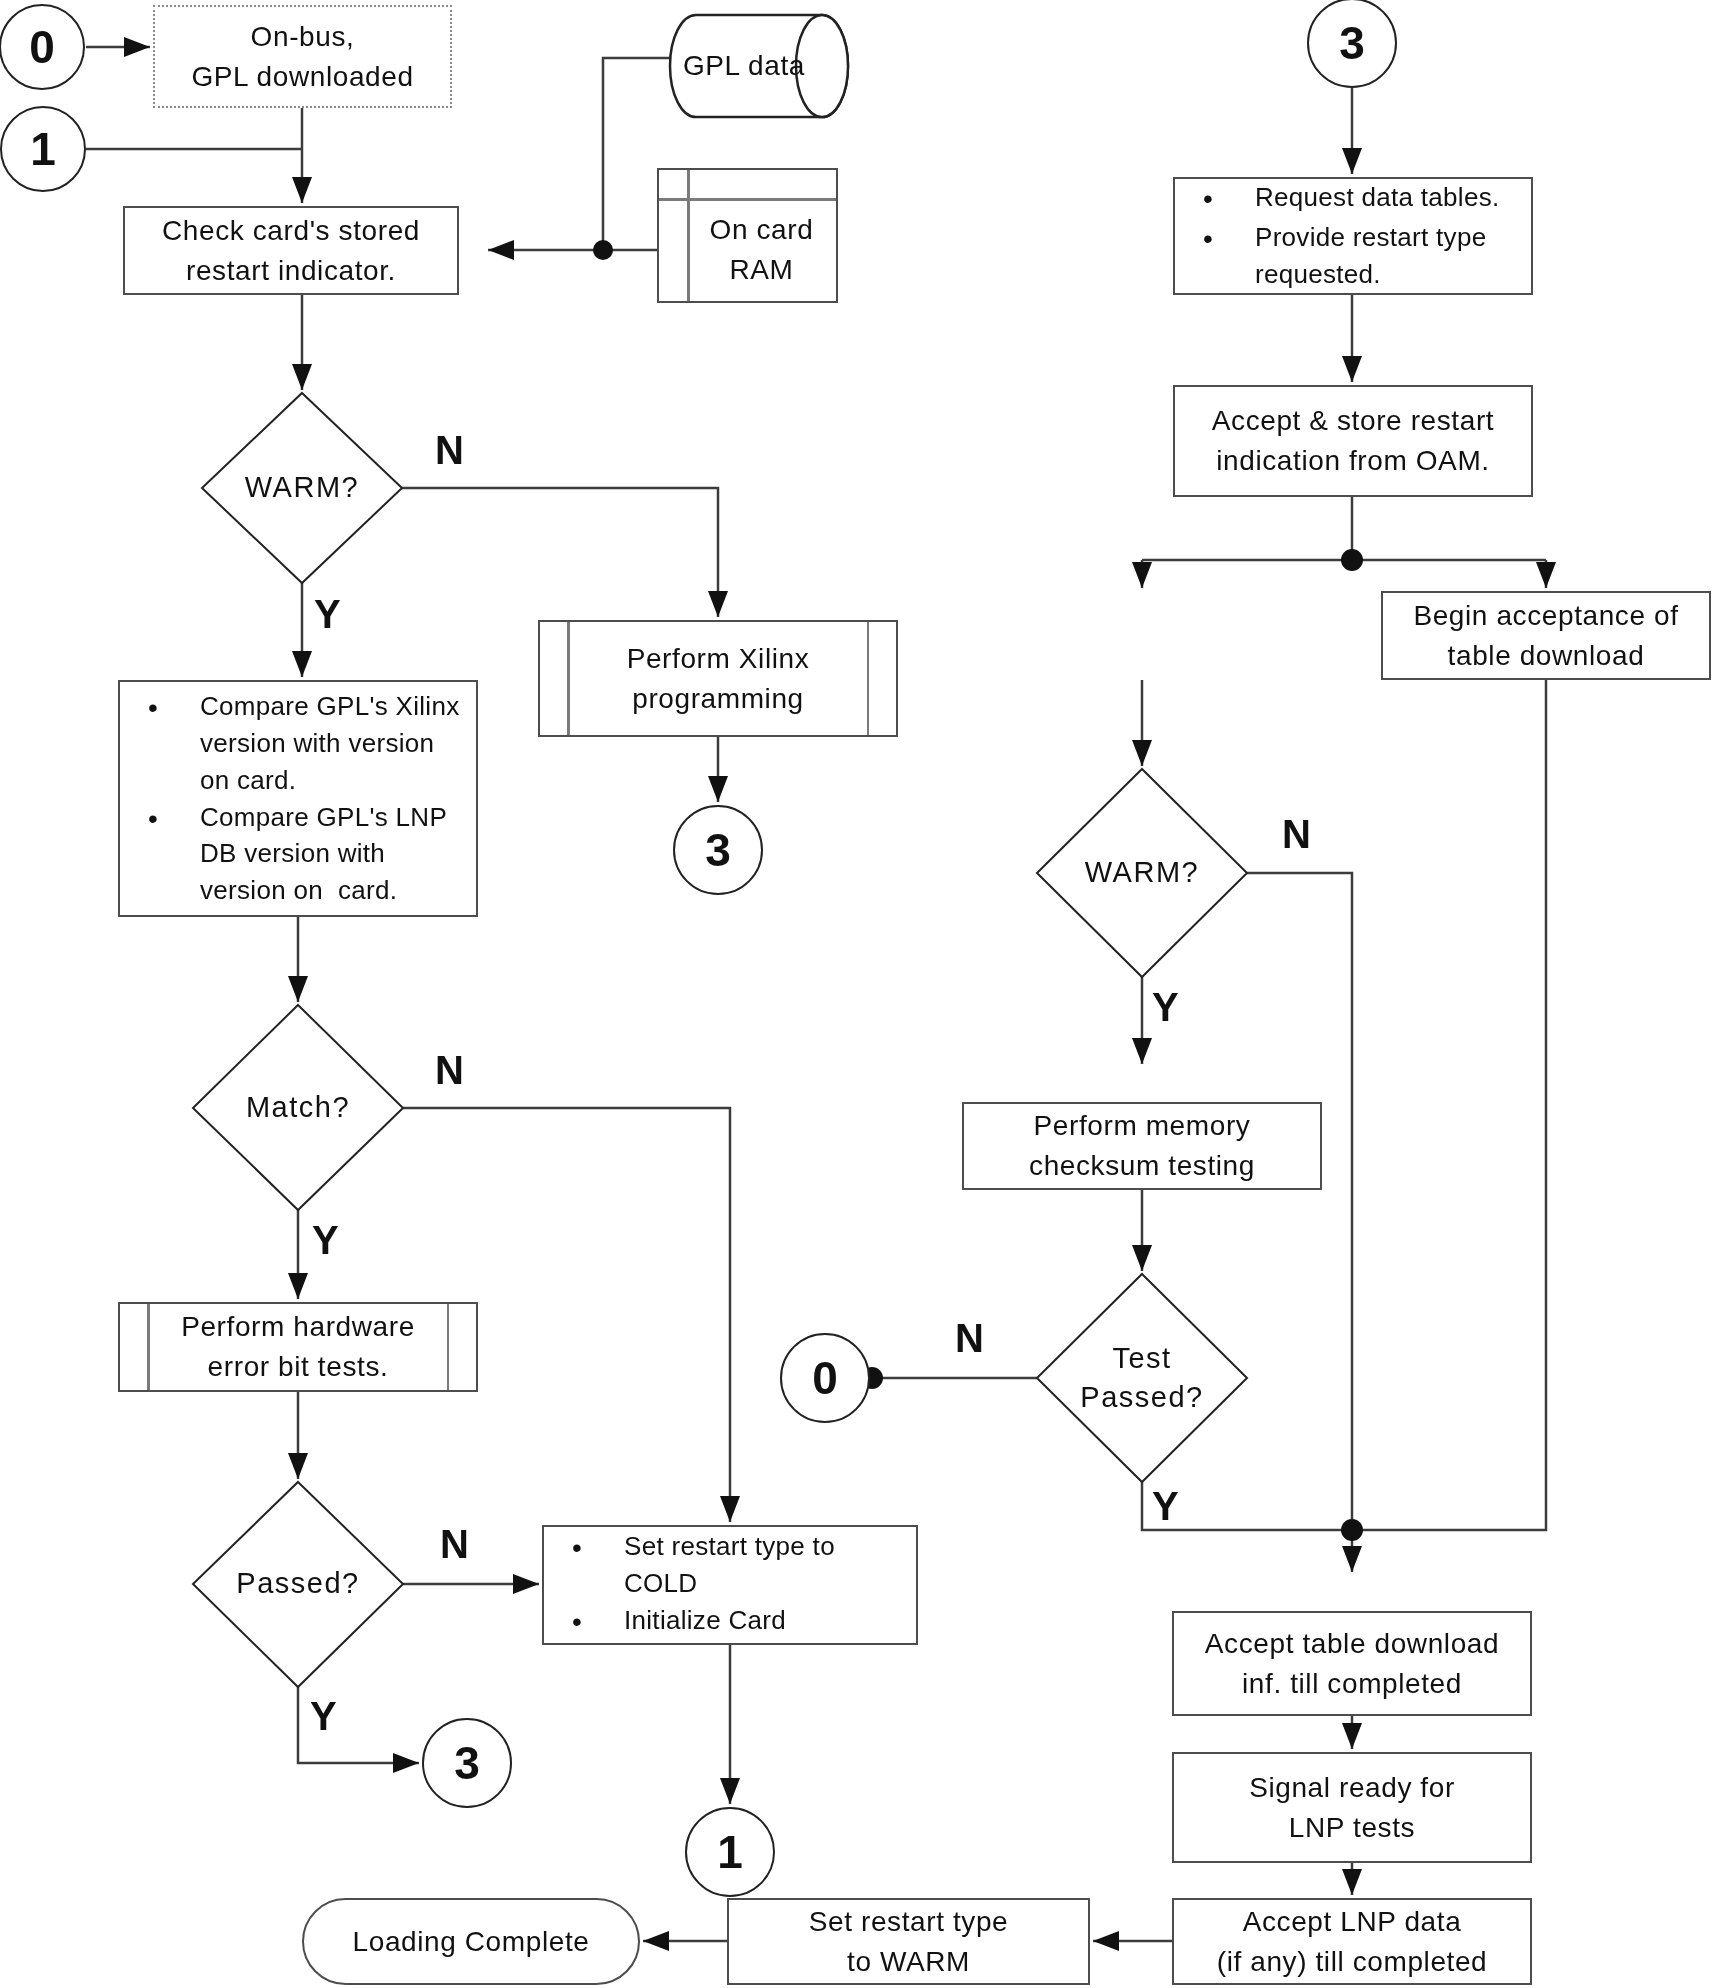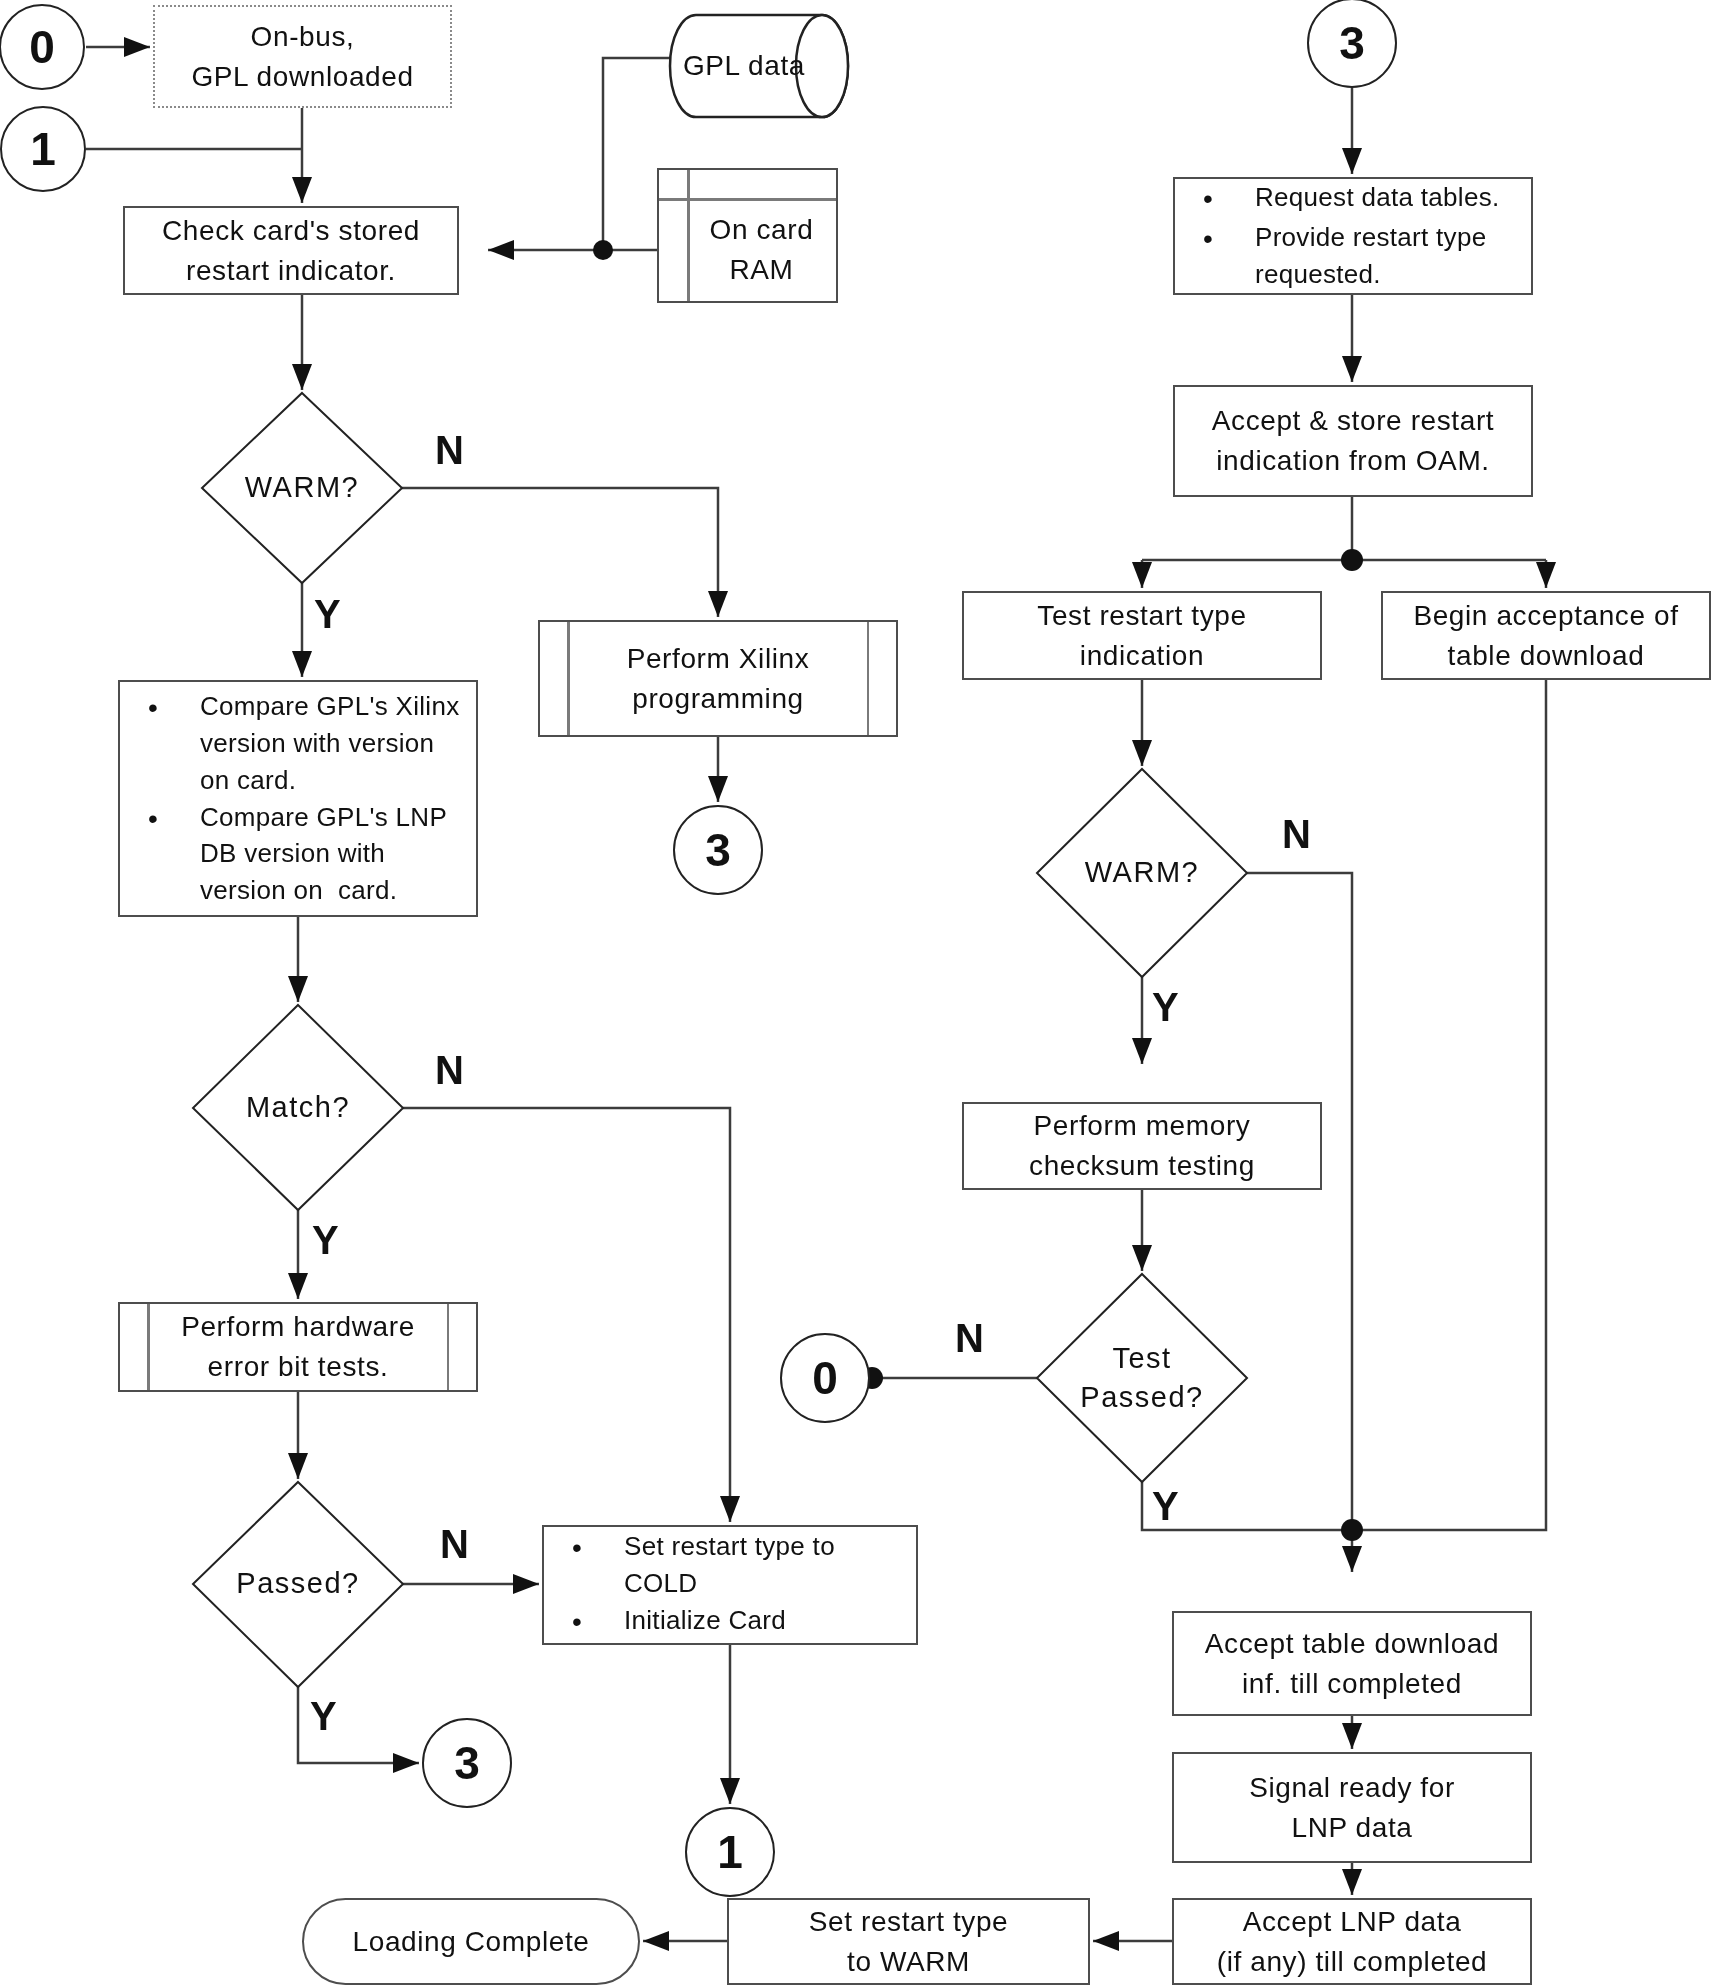--- a/index.html
+++ b/index.html
@@ -199,39 +199,37 @@
     <div class="bitem">
       <span class="bdot">•</span>
       <span class="btext">Provide restart type
 requested.</span>
     </div>
   </div>
 
   <div class="node" style="left:1173px;top:385px;width:360px;height:112px;"><span>Accept &amp; store restart
 indication from OAM.</span></div>
 
-  <div class="node" style="left:962px;top:591px;width:360px;height:89px;"><span>Test restart type
-indication</span></div>
 
   <div class="node" style="left:1381px;top:591px;width:330px;height:89px;"><span>Begin acceptance of
 table download</span></div>
 
   <div class="dtext" style="left:1037px;top:843px;width:210px;height:60px;"><span>WARM?</span></div>
 
   <div class="node" style="left:962px;top:1067px;width:360px;height:88px;margin-top:35px;"><span>Perform memory
 checksum testing</span></div>
 
   <div class="dtext" style="left:1037px;top:1320px;width:210px;height:116px;"><span>Test
 Passed?</span></div>
 
   <div class="node" style="left:1172px;top:1575px;width:360px;height:105px;margin-top:36px;"><span>Accept table download
 inf. till completed</span></div>
 
   <div class="node" style="left:1172px;top:1752px;width:360px;height:111px;"><span>Signal ready for
-LNP data</span></div>
+LNP tests</span></div>
 
   <div class="node" style="left:1172px;top:1898px;width:360px;height:87px;"><span>Accept LNP data
 (if any) till completed</span></div>
 
   <div class="node" style="left:727px;top:1898px;width:363px;height:87px;"><span>Set restart type
 to WARM</span></div>
 
   <div class="node stadium" style="left:302px;top:1898px;width:338px;height:87px;"><span>Loading Complete</span></div>
 
   <div class="elabel" style="left:435px;top:428px;"><span>N</span></div>

